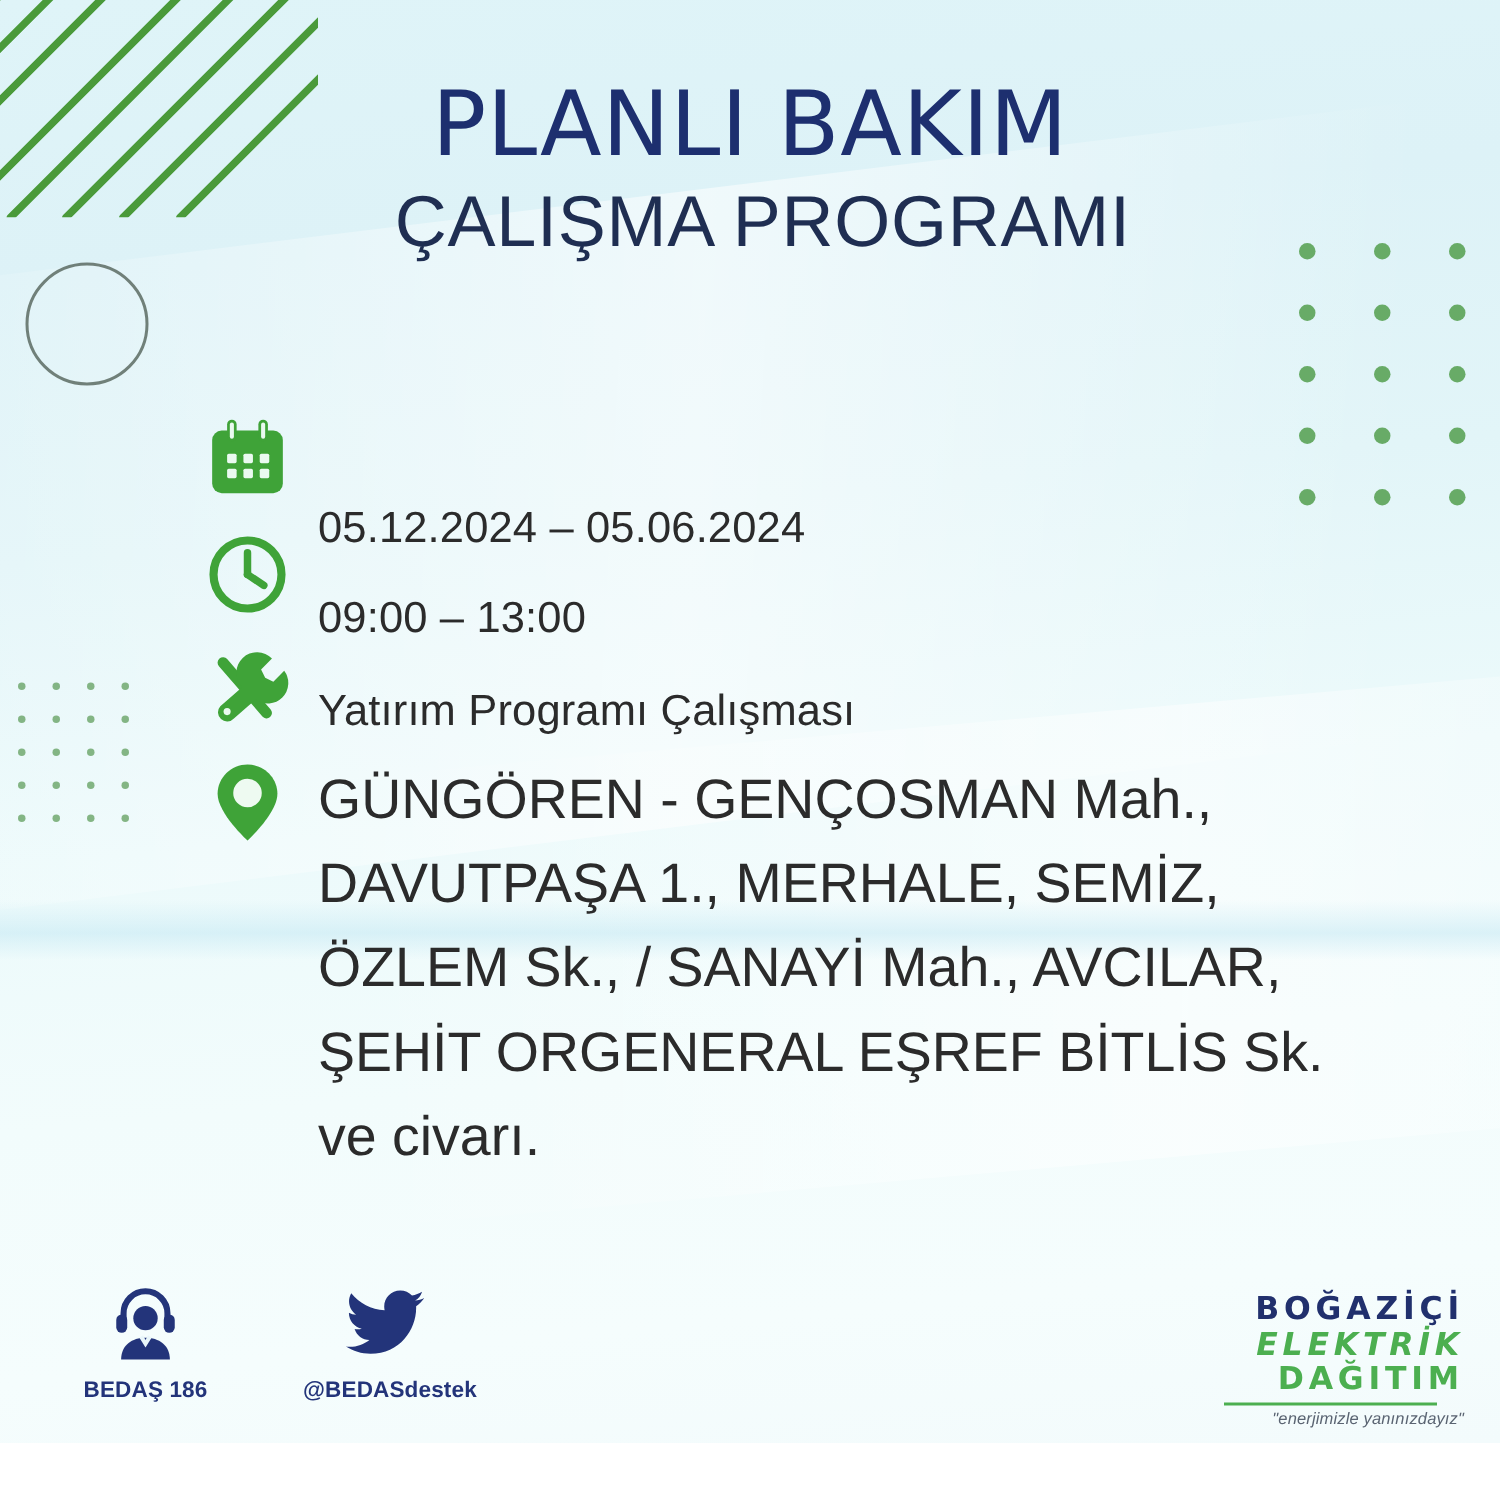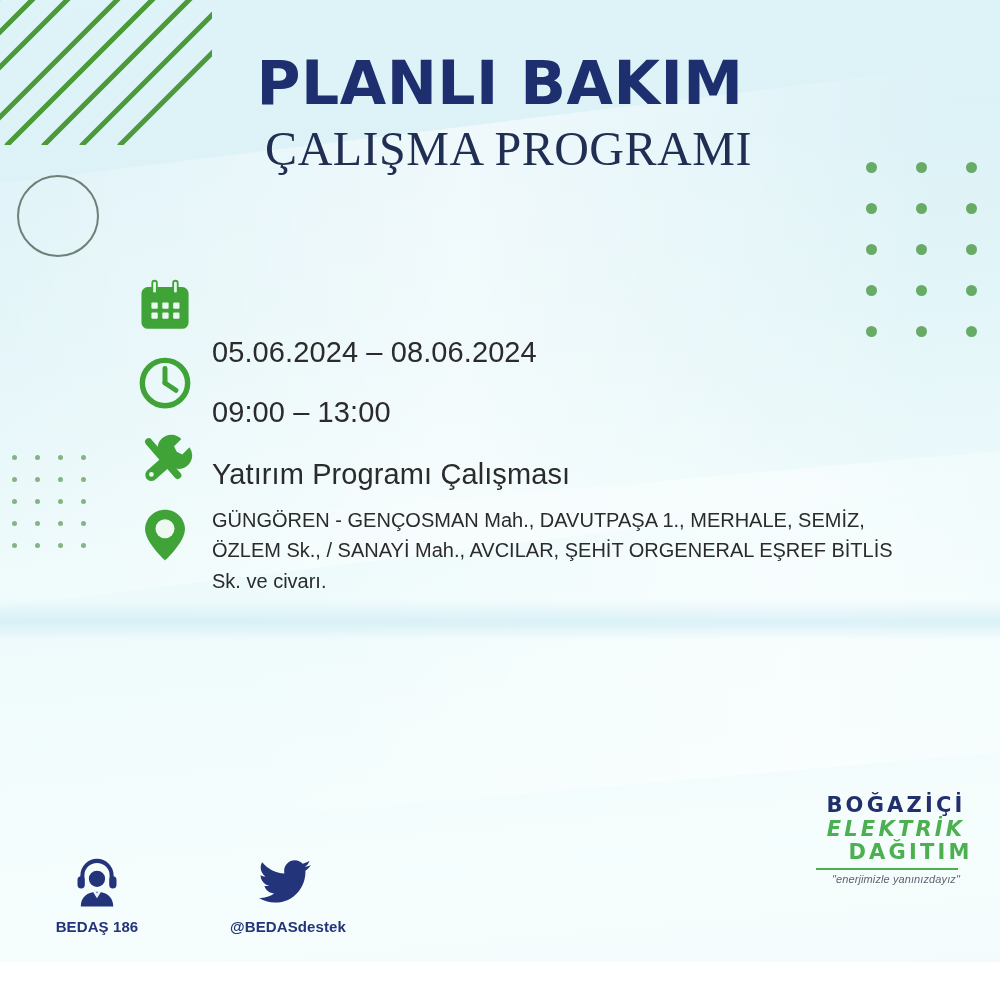--- a/index.html
+++ b/index.html
@@ -88,29 +88,29 @@
   .dotgrid-right .dot { width: 11px; height: 11px; background: #57a052; opacity: .88; }
   
   .header {
     position: absolute;
     left: 0; top: 52px;
     width: 1000px;
     text-align: center;
   }
   .title-main {
     font-family: "DejaVu Sans", sans-serif;
-    font-weight: 700;
+    font-weight: 400;
     font-size: 60px;
     letter-spacing: 0.5px;
     color: #1d2f6f;
     line-height: 1.05;
     white-space: nowrap;
   }
   .title-sub {
-    font-family: Liberation Serif, serif;
+    font-family: Liberation Sans, sans-serif;
     font-weight: 400;
     font-size: 48px;
     letter-spacing: 0.5px;
     color: #1f2e52;
     line-height: 1.15;
     margin-top: 6px;
     white-space: nowrap;
     padding-left: 17px;
   }
   
@@ -143,33 +143,33 @@
     font-size: 29px;
     color: #2b2b2b;
     letter-spacing: .1px;
     white-space: nowrap;
   }
   .line-date { margin-bottom: 27px; }
   .line-time { margin-bottom: 29px; }
   .line-work { margin-bottom: 14px; }
   .line-address {
     font-family: "Liberation Sans", sans-serif;
-    font-size: 20px;
+    font-size: 37px;
     color: #2b2b2b;
     line-height: 1.52;
     width: 700px;
   }
   
   .footer-contacts {
     position: absolute;
     left: 42px;
     top: 852px;
     display: flex;
     align-items: flex-end;
-    gap: 78px;
+    gap: 50px;
   }
   .contact-item {
     width: 110px;
     text-align: center;
   }
   .contact-icon {
     height: 56px;
     display: flex;
     align-items: flex-end;
     justify-content: center;
@@ -181,23 +181,23 @@
     font-size: 15px;
     font-weight: 700;
     color: #23347a;
     letter-spacing: .1px;
     white-space: nowrap;
   }
   
   .logo {
     position: absolute;
     right: 24px;
-    top: 794px;
+    top: 861px;
     width: 160px;
-    text-align: center;
+    text-align: right;
   }
   .logo-l1, .logo-l2, .logo-l3 {
     font-family: "DejaVu Sans", sans-serif;
     font-weight: 700;
     font-size: 21px;
     letter-spacing: 3.2px;
     line-height: 1.13;
     white-space: nowrap;
   }
   .logo-l1 { color: #21306d; }
@@ -333,21 +333,21 @@
 
     <div class="info-icon ic-pin">
       <svg viewBox="0 0 64 64" xmlns="http://www.w3.org/2000/svg">
         <path d="M32 4 C20 4 10 13.6 10 25.6 C10 40 32 60 32 60 C32 60 54 40 54 25.6 C54 13.6 44 4 32 4 Z" fill="#3fa338"></path>
         <circle cx="32" cy="25" r="10.5" fill="#eefaf1"></circle>
       </svg>
     </div>
   </div>
 
   <div class="text-col">
-    <div class="line-date">05.06.2024 –  08.06.2024</div>
+    <div class="line-date">05.12.2024 –  05.06.2024</div>
     <div class="line-time">09:00 – 13:00</div>
     <div class="line-work">Yatırım Programı Çalışması</div>
     <div class="line-address">GÜNGÖREN - GENÇOSMAN Mah., DAVUTPAŞA 1., MERHALE, SEMİZ, ÖZLEM Sk., / SANAYİ Mah., AVCILAR, ŞEHİT ORGENERAL EŞREF BİTLİS Sk. ve civarı.</div>
   </div>
 
   <div class="footer-contacts">
 
     <div class="contact-item">
       <div class="contact-icon">
         <svg width="52" height="52" viewBox="0 0 64 64" xmlns="http://www.w3.org/2000/svg">

